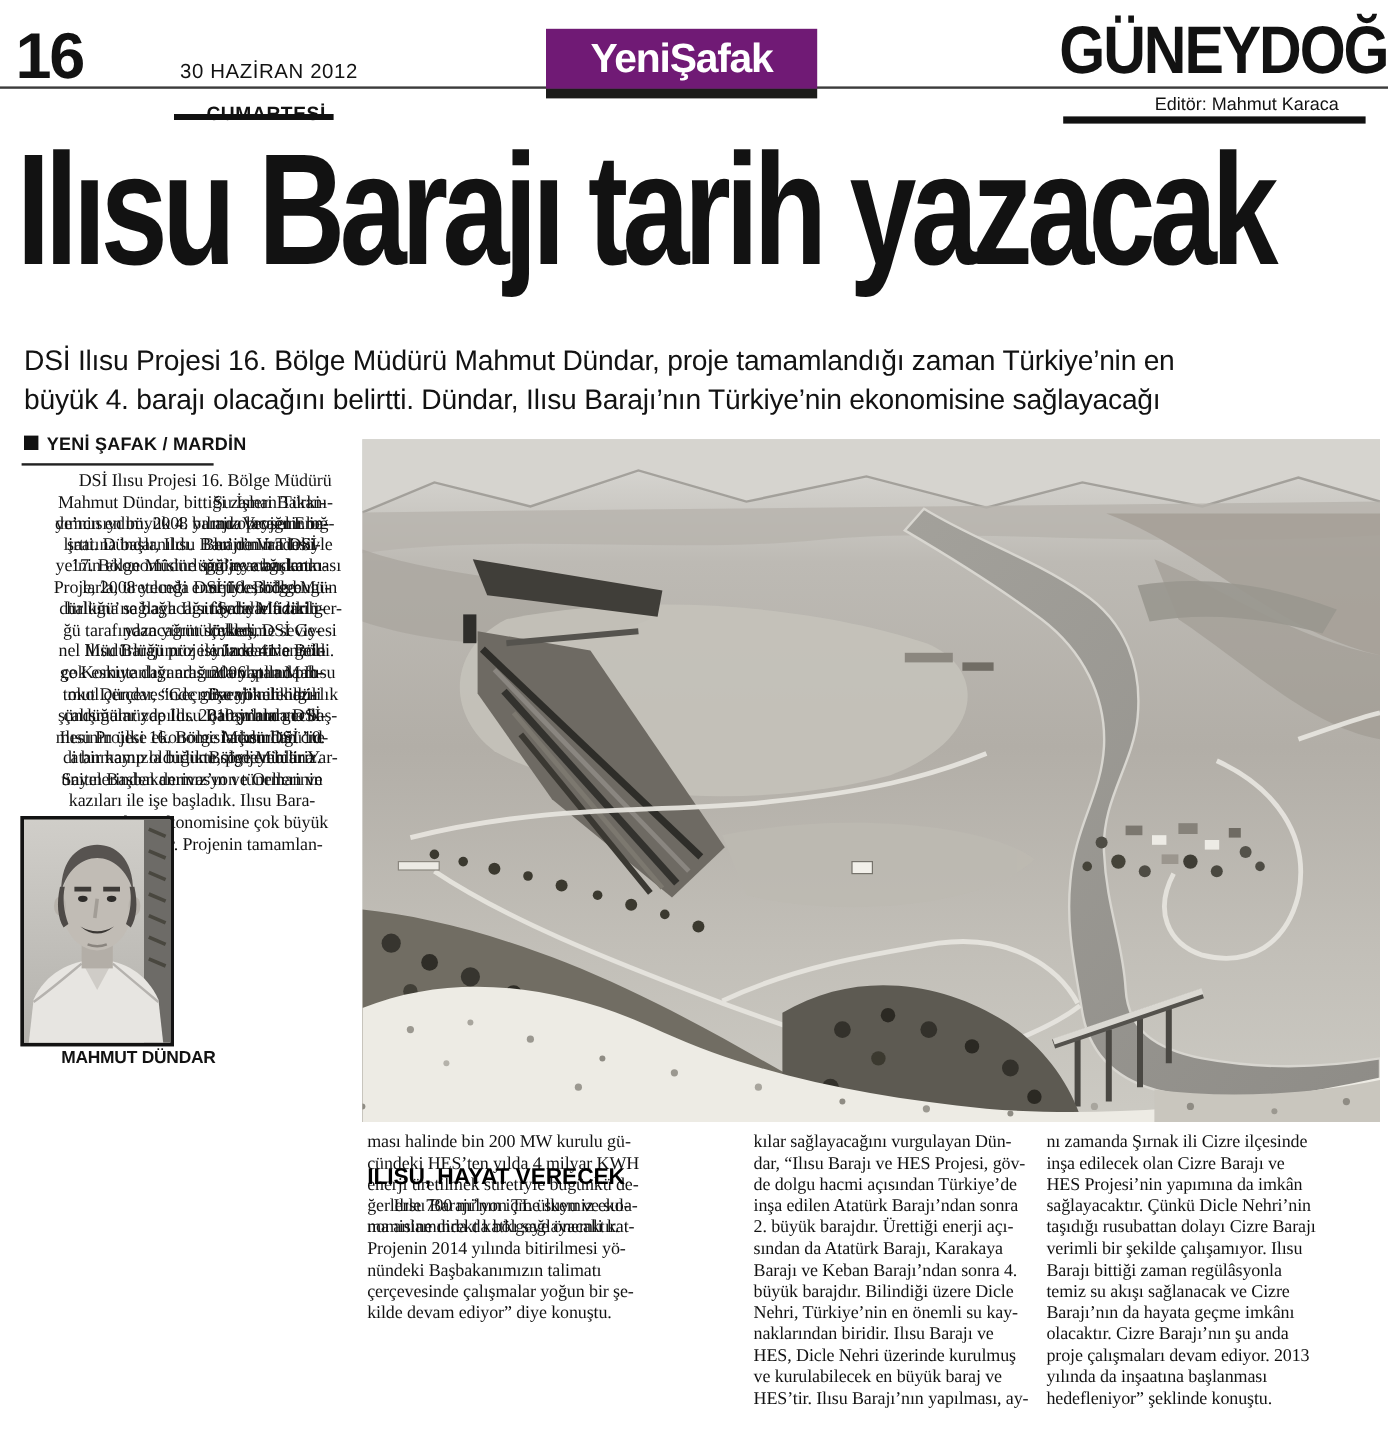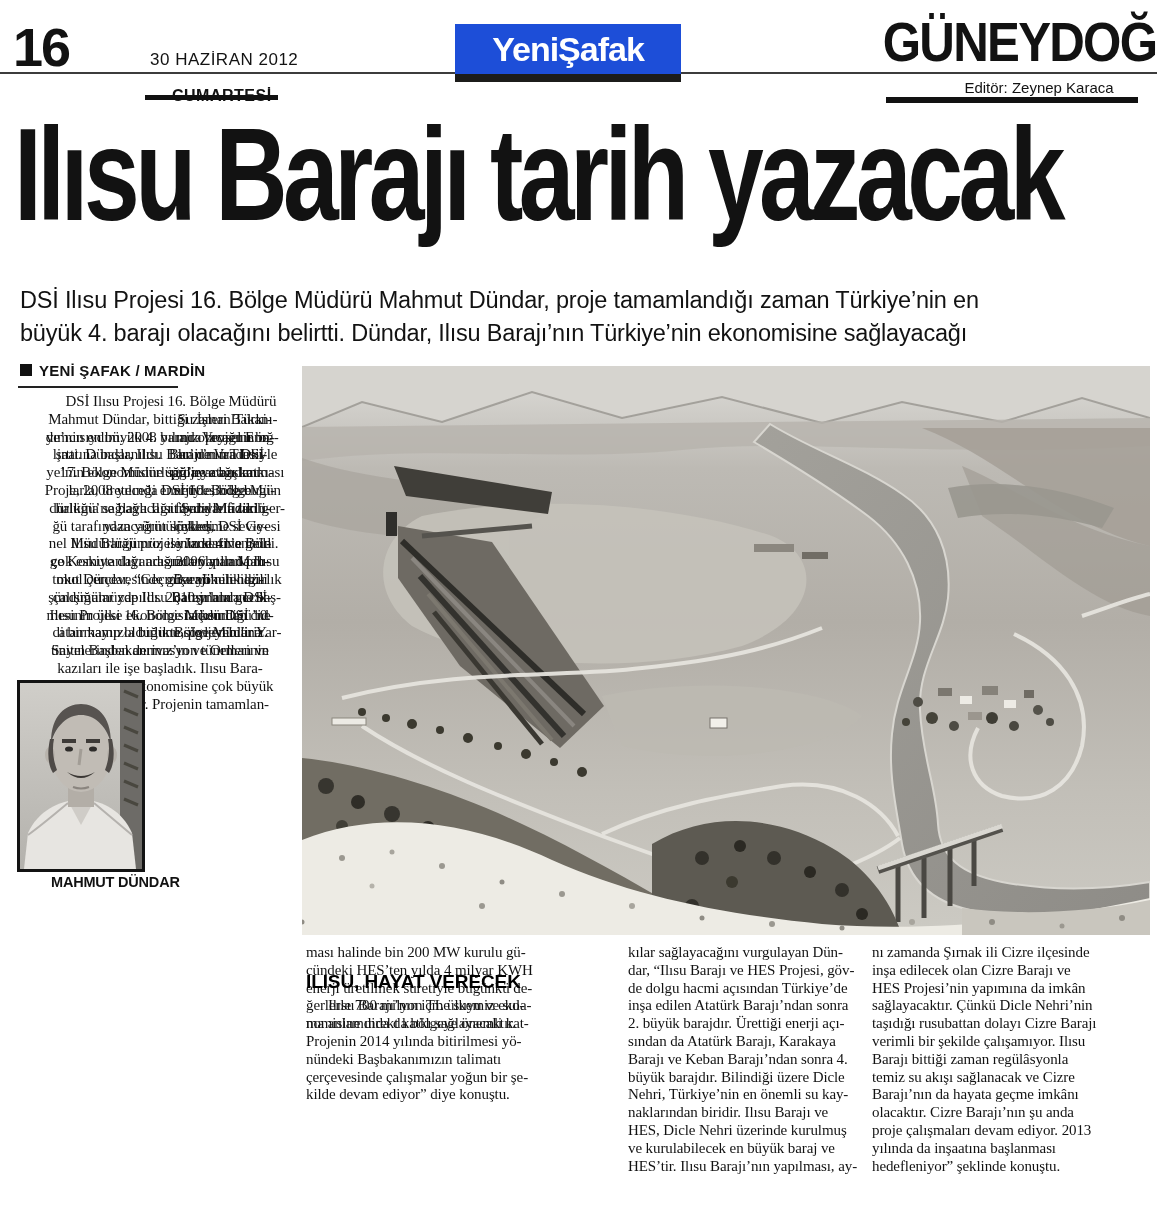--- a/index.html
+++ b/index.html
@@ -7,21 +7,21 @@
        font-family:"Liberation Serif",serif;color:#121212;}
   .abs{position:absolute;}
   .sans{font-family:"Liberation Sans",sans-serif;}
 
   
   .pagenum{left:13px;top:20px;font-size:54px;font-weight:bold;letter-spacing:-2px;line-height:1;}
   .pagerule{left:0;top:72px;width:1157px;height:2px;background:#3c3c3c;}
   .date{left:150px;top:50px;font-size:17px;letter-spacing:.5px;}
   .day{left:172px;top:77px;font-size:16px;font-weight:bold;letter-spacing:.5px;margin-top:10px;}
   .daybar{left:145px;top:95px;width:133px;height:5px;background:#111;}
-  .logobox{left:455px;top:24px;width:226px;height:50px;background:#1d4ed8;text-align:center;}
+  .logobox{left:455px;top:24px;width:226px;height:50px;background:#701a75;text-align:center;}
   .logotext{font-size:34px;font-weight:bold;color:#fff;line-height:50px;letter-spacing:-1px;}
   .logobar{left:455px;top:74px;width:226px;height:8px;background:#1c1c1a;}
   .section{left:848px;top:14px;width:290px;text-align:right;font-size:56px;font-weight:bold;
            letter-spacing:-2px;line-height:1;transform:scaleX(.88);transform-origin:100% 0;}
   .editor{left:940px;top:79px;width:198px;text-align:center;font-size:15px;}
   .editorbar{left:886px;top:97px;width:252px;height:6px;background:#111;}
 
   
   .headline{left:14px;top:108px;font-size:132px;font-weight:bold;letter-spacing:-6px;line-height:1.02;
             white-space:nowrap;transform:scaleX(.76);transform-origin:0 0;}
@@ -55,21 +55,21 @@
 <div class="abs pagerule"></div>
 <div class="abs pagenum sans">16</div>
 <div class="abs date sans">30 HAZİRAN 2012</div>
 <div class="abs day sans">CUMARTESİ</div>
 <div class="abs daybar"></div>
 <div class="abs logobox">
   <span class="logotext sans">YeniŞafak</span>
 </div>
 <div class="abs logobar"></div>
 <div class="abs section sans">GÜNEYDOĞU</div>
-<div class="abs editor sans">Editör: Zeynep Karaca</div>
+<div class="abs editor sans">Editör: Mahmut Karaca</div>
 <div class="abs editorbar"></div>
 
 <div class="abs headline sans">Ilısu Barajı tarih yazacak</div>
 
 <div class="abs standfirst sans">
     <div>DSİ Ilısu Projesi 16. Bölge Müdürü Mahmut Dündar, proje tamamlandığı zaman Türkiye’nin en</div>
     <div>büyük 4. barajı olacağını belirtti. Dündar, Ilısu Barajı’nın Türkiye’nin ekonomisine sağlayacağı</div>
   </div>
 
 <div class="abs byline sans">

